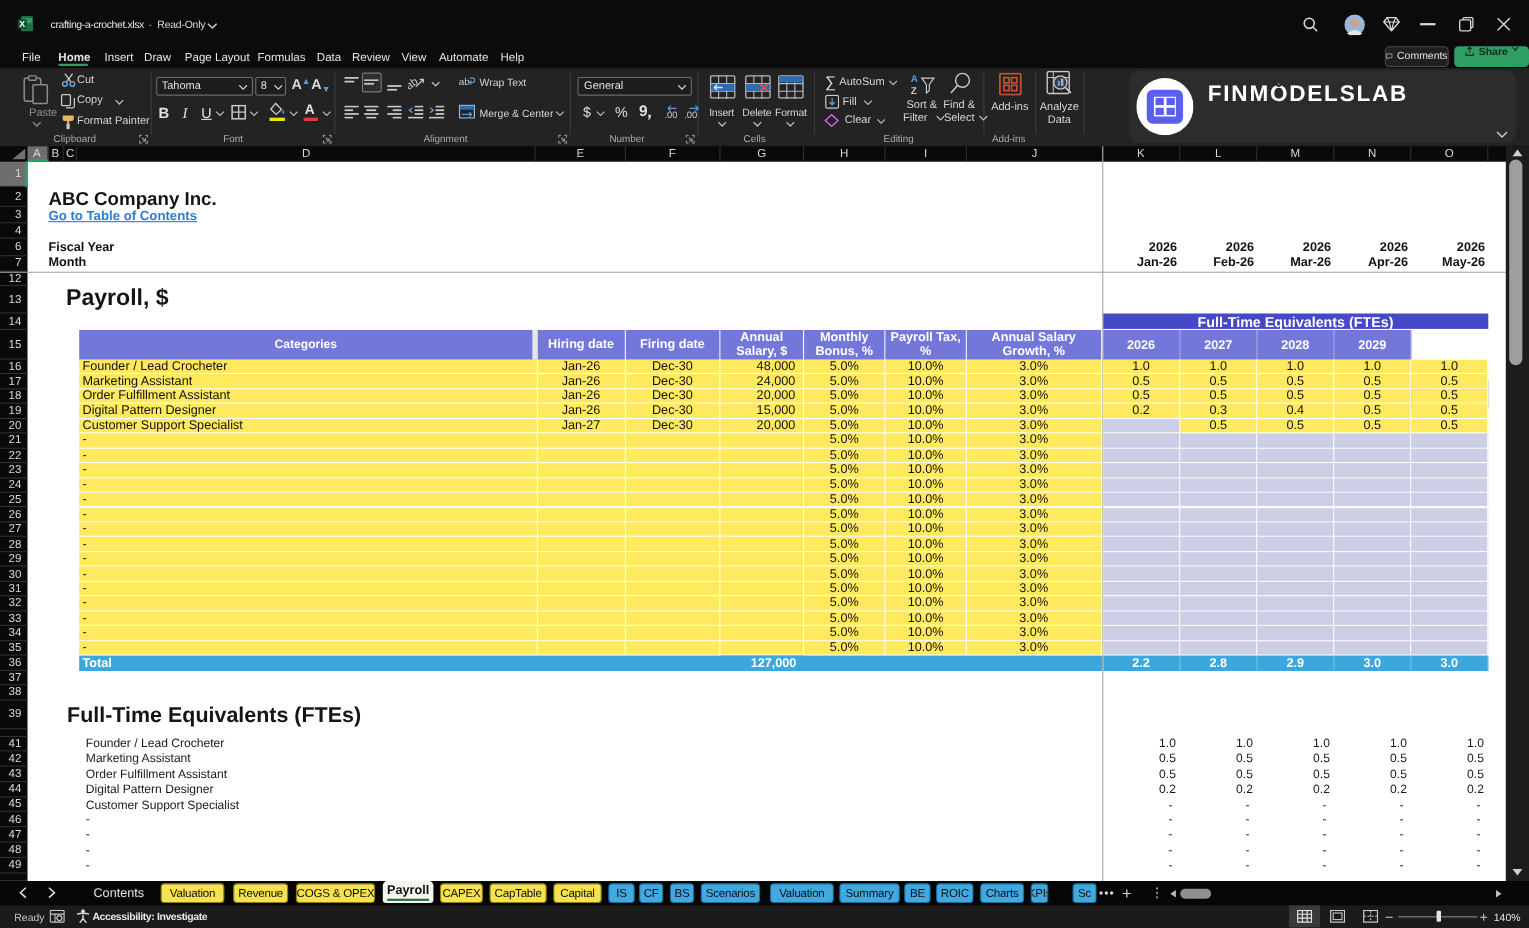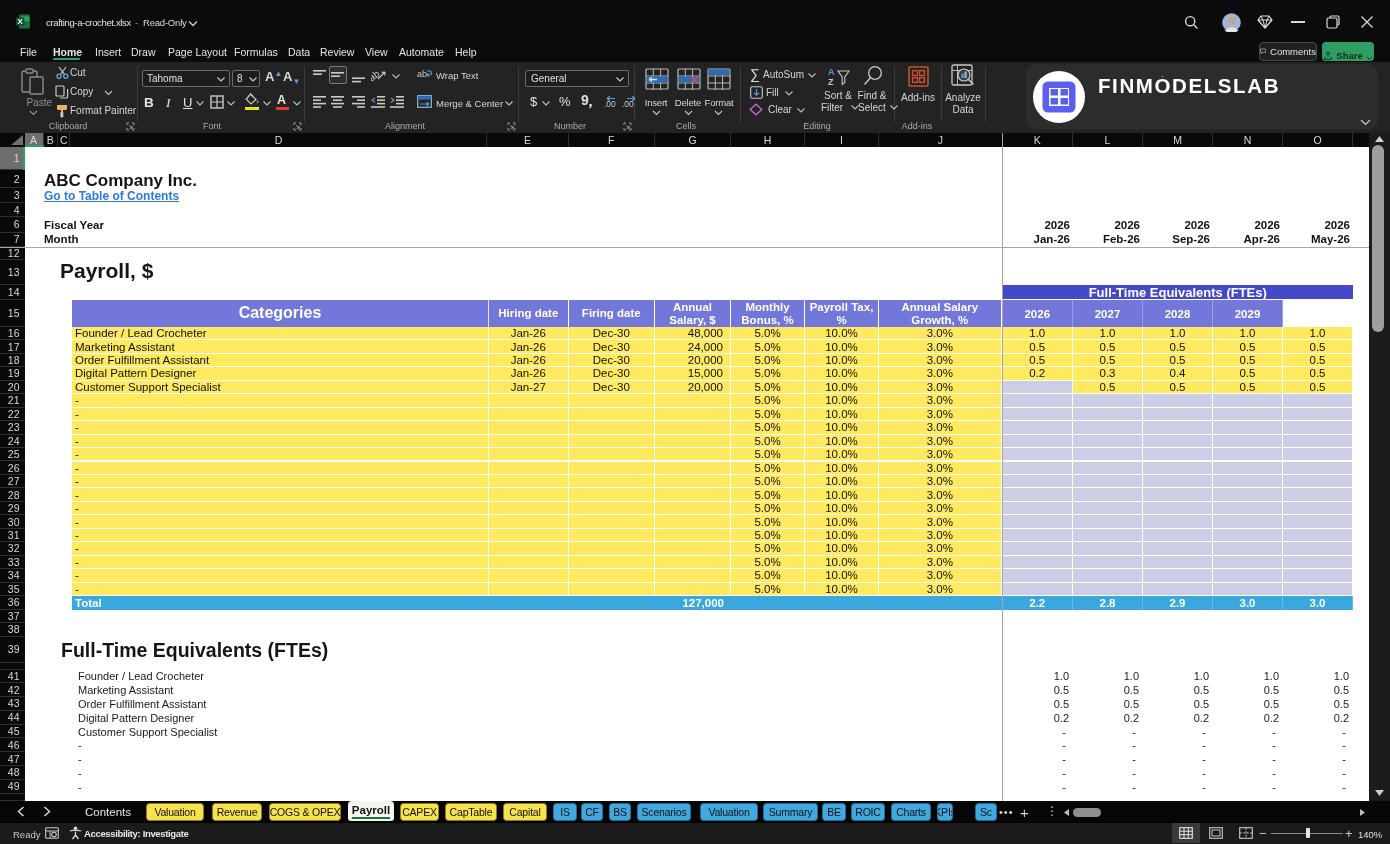--- a/index.html
+++ b/index.html
@@ -60,21 +60,21 @@
 <div class="menu" style="position:absolute;left:365px;top:46px;font-weight:normal;">View</div>
 <div class="menu" style="position:absolute;left:399px;top:46px;font-weight:normal;">Automate</div>
 <div class="menu" style="position:absolute;left:455px;top:46px;font-weight:normal;">Help</div>
 <div style="position:absolute;left:53px;top:57.5px;width:27px;height:2.2px;background:#27a365;border-radius:1px;"></div>
 <div style="position:absolute;left:1259px;top:42px;width:58px;height:19px;background:#202020;border:1px solid #4a4a4a;border-radius:4px;display:flex;align-items:center;justify-content:center;gap:4px;">
       <svg width="11" height="11" viewBox="0 0 12 12">
         <path d="M1 1 H11 V8 H5 L2.5 10.5 V8 H1 Z" stroke="#d9d9d9" stroke-width="1.1" fill="none" stroke-linejoin="round"></path>
       </svg>
       <span style="color:#e3e3e3;font-size:9.5px;">Comments</span>
     </div>
-<div style="position:absolute;left:1322px;top:42px;width:52px;height:19px;background:#2f9e63;border-radius:4px;display:flex;align-items:flex-end;justify-content:center;gap:3px;">
+<div style="position:absolute;left:1322px;top:42px;width:68px;height:19px;background:#2f9e63;border-radius:4px;display:flex;align-items:flex-start;justify-content:center;gap:3px;">
       <svg width="10" height="10" viewBox="0 0 12 12">
         <path d="M2 7 V10 H10 V7 M6 1 V7 M3.5 3.5 L6 1 L8.5 3.5" stroke="#10331f" stroke-width="1.2" fill="none"></path>
       </svg>
       <span style="color:#0e2b1b;font-size:9.5px;font-weight:bold;">Share</span>
       <svg width="7" height="5" viewBox="0 0 8 6">
         <path d="M1 1 L4 4.5 L7 1" stroke="#0e2b1b" stroke-width="1.2" fill="none"></path>
       </svg>
     </div>
 <div style="position:absolute;left:0px;top:62px;width:1390px;height:71px;background:#232323;"></div>
 <div class="vsep" style="left:137px"></div>
@@ -427,29 +427,29 @@
 <div style="position:absolute;left:44px;top:189px;width:500px;font-size:12px;font-weight:bold;color:#2f7ad9;text-decoration:underline;">Go to Table of Contents</div>
 <div style="position:absolute;left:44px;top:219px;width:200px;font-size:11.5px;font-weight:bold;color:#111;">Fiscal Year</div>
 <div style="position:absolute;left:44px;top:233px;width:200px;font-size:11.5px;font-weight:bold;color:#111;">Month</div>
 <div style="position:absolute;left:60px;top:259px;width:300px;font-size:21px;font-weight:bold;color:#151515;">Payroll, $</div>
 <div style="position:absolute;left:61px;top:639px;width:500px;font-size:19.5px;font-weight:bold;color:#151515;">Full-Time Equivalents (FTEs)</div>
 <div style="position:absolute;left:1002.5px;top:219px;width:67.5px;font-size:11.5px;font-weight:bold;color:#111;text-align:right;">2026</div>
 <div style="position:absolute;left:1002.5px;top:233px;width:67.5px;font-size:11.5px;font-weight:bold;color:#111;text-align:right;">Jan-26</div>
 <div style="position:absolute;left:1073px;top:219px;width:67px;font-size:11.5px;font-weight:bold;color:#111;text-align:right;">2026</div>
 <div style="position:absolute;left:1073px;top:233px;width:67px;font-size:11.5px;font-weight:bold;color:#111;text-align:right;">Feb-26</div>
 <div style="position:absolute;left:1143px;top:219px;width:67px;font-size:11.5px;font-weight:bold;color:#111;text-align:right;">2026</div>
-<div style="position:absolute;left:1143px;top:233px;width:67px;font-size:11.5px;font-weight:bold;color:#111;text-align:right;">Sep-26</div>
+<div style="position:absolute;left:1143px;top:233px;width:67px;font-size:11.5px;font-weight:bold;color:#111;text-align:right;">Mar-26</div>
 <div style="position:absolute;left:1213px;top:219px;width:67px;font-size:11.5px;font-weight:bold;color:#111;text-align:right;">2026</div>
 <div style="position:absolute;left:1213px;top:233px;width:67px;font-size:11.5px;font-weight:bold;color:#111;text-align:right;">Apr-26</div>
 <div style="position:absolute;left:1283px;top:219px;width:67px;font-size:11.5px;font-weight:bold;color:#111;text-align:right;">2026</div>
 <div style="position:absolute;left:1283px;top:233px;width:67px;font-size:11.5px;font-weight:bold;color:#111;text-align:right;">May-26</div>
 <div style="position:absolute;left:0px;top:246.5px;width:1369px;height:1px;background:#a6a6a6;"></div>
 <div style="position:absolute;left:1001.5px;top:133px;width:1px;height:668px;background:#a6a6a6;"></div>
 <div style="position:absolute;left:1002.5px;top:285px;width:350.5px;height:14.3px;background:#4549c8;color:#fff;font-weight:bold;font-size:13px;display:flex;align-items:center;justify-content:center;">Full-Time Equivalents (FTEs)</div>
-<div style="position:absolute;left:72px;top:300px;width:417px;height:27px;background:#7277d9;color:#fff;font-weight:bold;font-size:16px;display:flex;align-items:center;justify-content:center;text-align:center;border-right:1px solid #e5e5e5;line-height:12.5px;">Categories</div>
+<div style="position:absolute;left:72px;top:300px;width:417px;height:27px;background:#7277d9;color:#fff;font-weight:bold;font-size:11px;display:flex;align-items:center;justify-content:center;text-align:center;border-right:5px solid #e5e5e5;line-height:12.5px;">Categories</div>
 <div style="position:absolute;left:489px;top:300px;width:79.5px;height:27px;background:#7277d9;color:#fff;font-weight:bold;font-size:11.5px;display:flex;align-items:center;justify-content:center;text-align:center;border-right:1px solid #fff;line-height:12.5px;">Hiring date</div>
 <div style="position:absolute;left:568.5px;top:300px;width:86.5px;height:27px;background:#7277d9;color:#fff;font-weight:bold;font-size:11.5px;display:flex;align-items:center;justify-content:center;text-align:center;border-right:1px solid #fff;line-height:12.5px;">Firing date</div>
 <div style="position:absolute;left:655px;top:300px;width:76px;height:27px;background:#7277d9;color:#fff;font-weight:bold;font-size:11.5px;display:flex;align-items:center;justify-content:center;text-align:center;border-right:1px solid #fff;line-height:12.5px;">Annual<br>Salary, $</div>
 <div style="position:absolute;left:731px;top:300px;width:74px;height:27px;background:#7277d9;color:#fff;font-weight:bold;font-size:11.5px;display:flex;align-items:center;justify-content:center;text-align:center;border-right:1px solid #fff;line-height:12.5px;">Monthly<br>Bonus, %</div>
 <div style="position:absolute;left:805px;top:300px;width:74px;height:27px;background:#7277d9;color:#fff;font-weight:bold;font-size:11.5px;display:flex;align-items:center;justify-content:center;text-align:center;border-right:1px solid #fff;line-height:12.5px;">Payroll Tax,<br>%</div>
 <div style="position:absolute;left:879px;top:300px;width:122.5px;height:27px;background:#7277d9;color:#fff;font-weight:bold;font-size:11.5px;display:flex;align-items:center;justify-content:center;text-align:center;border-right:1px solid #fff;line-height:12.5px;">Annual Salary<br>Growth, %</div>
 <div style="position:absolute;left:1002.5px;top:300px;width:70.5px;height:27px;background:#7277d9;color:#fff;font-weight:bold;font-size:11.5px;display:flex;align-items:center;justify-content:center;border-right:1px solid #9a9ee6;">2026</div>
 <div style="position:absolute;left:1073px;top:300px;width:70px;height:27px;background:#7277d9;color:#fff;font-weight:bold;font-size:11.5px;display:flex;align-items:center;justify-content:center;border-right:1px solid #9a9ee6;">2027</div>
 <div style="position:absolute;left:1143px;top:300px;width:70px;height:27px;background:#7277d9;color:#fff;font-weight:bold;font-size:11.5px;display:flex;align-items:center;justify-content:center;border-right:1px solid #9a9ee6;">2028</div>
 <div style="position:absolute;left:1213px;top:300px;width:70px;height:27px;background:#7277d9;color:#fff;font-weight:bold;font-size:11.5px;display:flex;align-items:center;justify-content:center;border-right:1px solid #9a9ee6;">2029</div>

